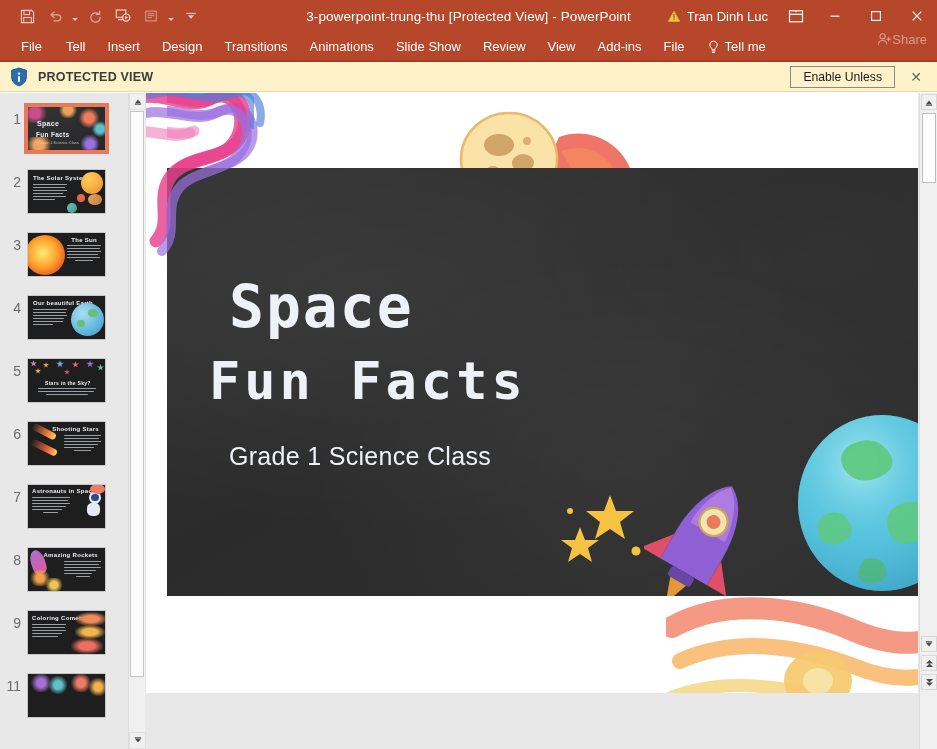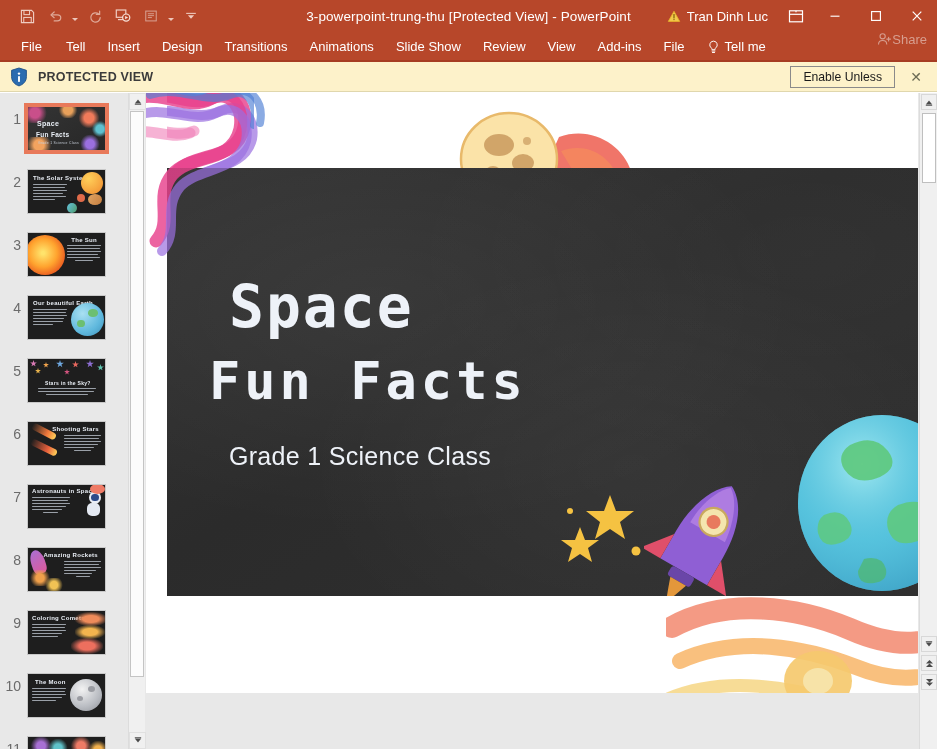--- a/index.html
+++ b/index.html
@@ -494,38 +494,20 @@
                 <div class="tline" style="width:30px"></div>
               <div class="tline" style="width:26px"></div>
             </div>
             <div style="position:absolute;right:-2px;top:1px;width:32px;height:14px;background:radial-gradient(ellipse,#ef8b5a 35%,rgba(239,139,90,0) 75%);"></div>
             <div style="position:absolute;right:0px;top:14px;width:30px;height:14px;background:radial-gradient(ellipse,#f2b44e 35%,rgba(242,180,78,0) 75%);"></div>
             <div style="position:absolute;right:2px;top:27px;width:32px;height:16px;background:radial-gradient(ellipse,#ed6f5e 35%,rgba(237,111,94,0) 75%);"></div>
           </div>
         </div>
       </div>
 
-      <div class="thumb-row">
-        <div class="thumb-num">10</div>
-        <div class="thumb">
-          <div class="thumb-inner">
-            <div class="tt1" style="left:7px;top:5px;">The Moon</div>
-            <div class="tlines" style="left:4px;top:14px;">
-              <div class="tline" style="width:34px"></div>
-                <div class="tline" style="width:33px"></div>
-              <div class="tline" style="width:34px"></div>
-                <div class="tline" style="width:30px"></div>
-              <div class="tline" style="width:24px"></div>
-            </div>
-            <div style="position:absolute;right:3px;top:5px;width:32px;height:32px;border-radius:50%;background:radial-gradient(circle at 38% 32%,#f2f2f2,#b9bcc2 60%,#8d9096 100%);"></div>
-            <div style="position:absolute;right:10px;top:12px;width:7px;height:6px;border-radius:50%;background:#9a9ca2;"></div>
-            <div style="position:absolute;right:22px;top:22px;width:6px;height:5px;border-radius:50%;background:#9a9ca2;"></div>
-          </div>
-        </div>
-      </div>
 
       <div class="thumb-row">
         <div class="thumb-num">11</div>
         <div class="thumb">
           <div class="thumb-inner">
             <div style="position:absolute;left:2px;top:0px;width:22px;height:18px;background:radial-gradient(circle,#a86fd4 30%,rgba(168,111,212,0) 72%);"></div>
             <div style="position:absolute;left:20px;top:2px;width:20px;height:18px;background:radial-gradient(circle,#5fc2c9 30%,rgba(95,194,201,0) 72%);"></div>
             <div style="position:absolute;left:42px;top:0px;width:22px;height:18px;background:radial-gradient(circle,#ef7b66 30%,rgba(239,123,102,0) 72%);"></div>
             <div style="position:absolute;left:60px;top:4px;width:20px;height:18px;background:radial-gradient(circle,#f0b04d 30%,rgba(240,176,77,0) 72%);"></div>
           </div>

